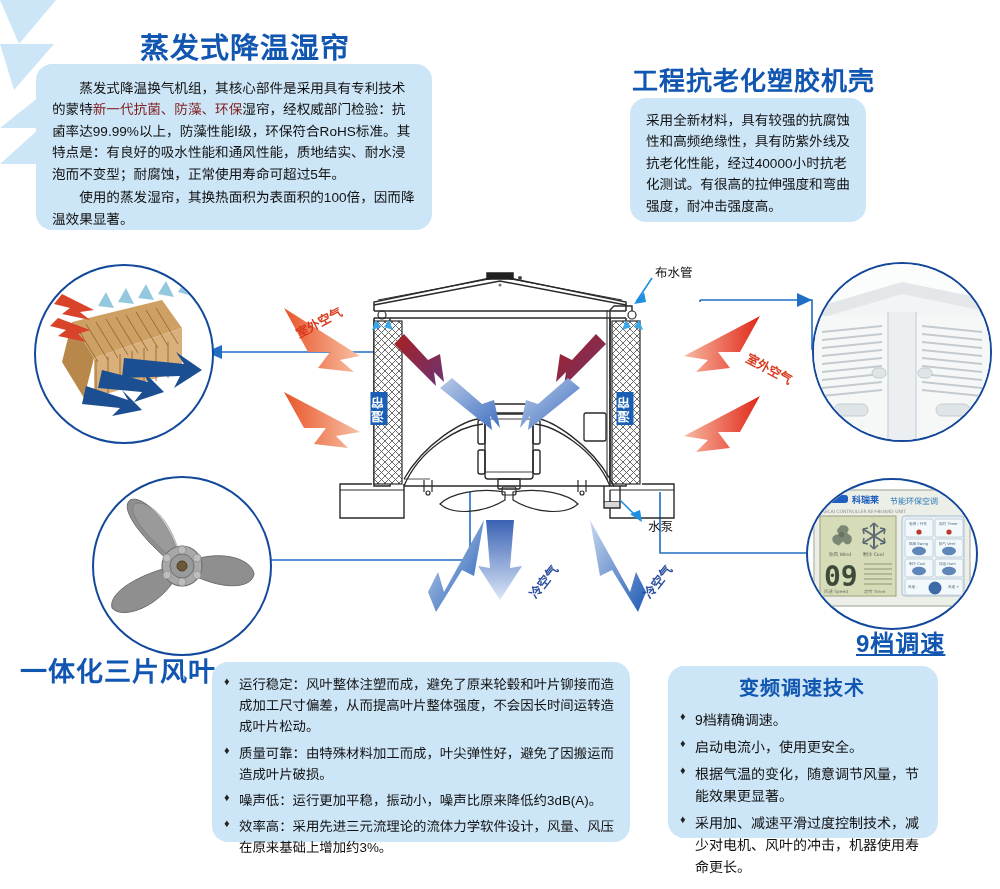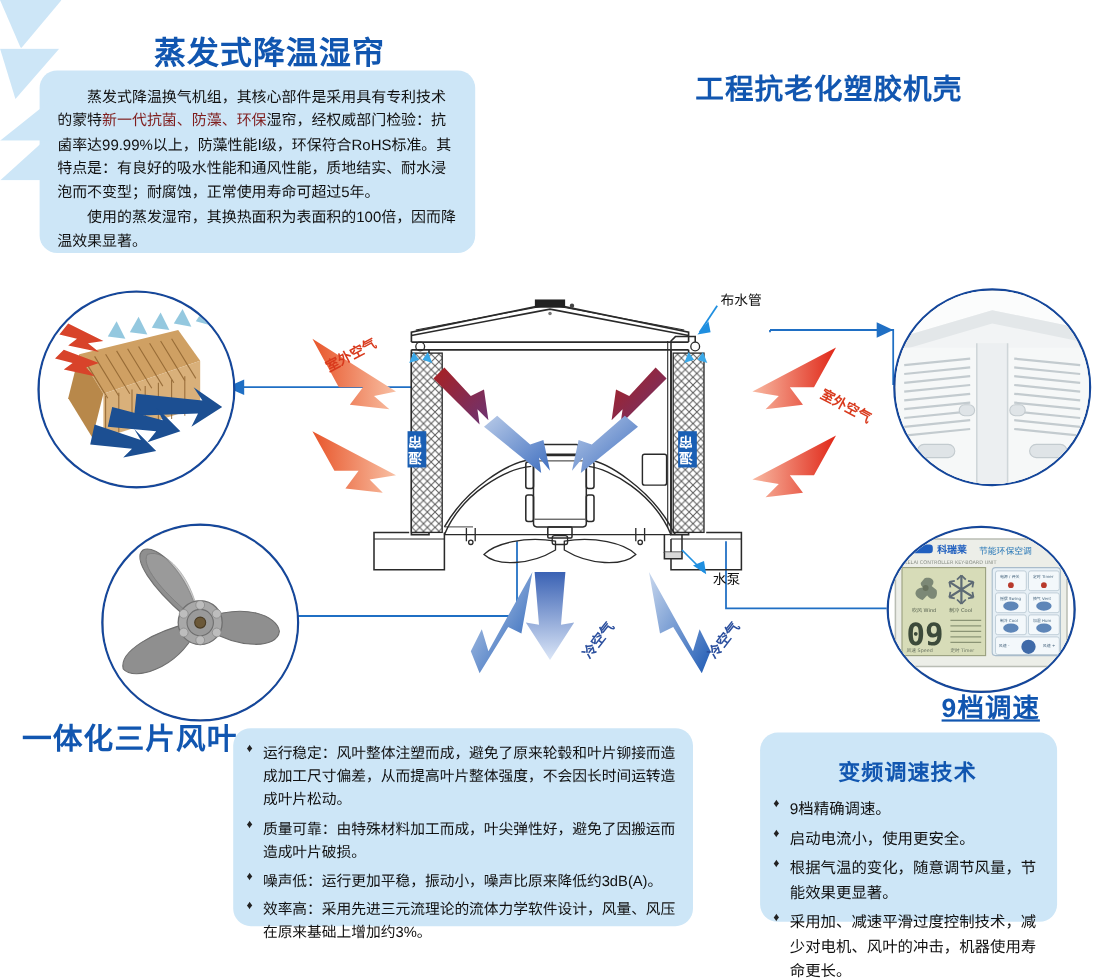--- a/index.html
+++ b/index.html
@@ -67,21 +67,21 @@
     padding:12px 12px 10px 12px; font-size:13.4px;
   }
   #b-blade-tail{
     left:238px; top:632px; width:58px;height:38px;
     background:#cde6f7;
     clip-path:polygon(0% 100%,100% 100%,82% 0%);
   }
 
   #b-speed{
     left:668px; top:666px; width:270px; height:172px;
-    padding:20px 14px 10px 12px; font-size:14px;margin-left:23px;
+    padding:5px 14px 10px 12px; font-size:14px;
   }
   #b-speed-tail{
     left:754px; top:636px; width:54px;height:36px;
     background:#cde6f7;
     clip-path:polygon(0% 100%,100% 100%,74% 0%);
   }
   #b-speed .bt{
     text-align:center;color:#1156b0;font-size:20px;font-weight:700;
     margin:2px 0 4px 0;letter-spacing:1px;
   }
@@ -97,21 +97,21 @@
     position:absolute;left:0;top:-1px;
     color:#222;font-size:11px;
   }
 
   
   .circ{
     position:absolute;
     border-radius:50%;
     border:2.5px solid #15479b;
     overflow:hidden;
-    background:#a3a3a3;
+    background:#0369a1;
   }
   #c-pad   {left:34px;  top:264px; width:176px;height:176px;}
   #c-blade {left:92px;  top:476px; width:176px;height:176px;}
   #c-shell {left:812px; top:262px; width:176px;height:176px;}
   #c-ctrl  {left:806px; top:478px; width:168px;height:148px;}
 
   .circ svg,.circ .inner{display:block;width:100%;height:100%;}
 
   
   .dlabel{
@@ -345,20 +345,23 @@
   <div class="heading" id="h-blade">一体化三片风叶</div>
   <div class="heading" id="h-speed">9档调速</div>
 
   <div id="b-pad-tail" class="tailshape"></div>
   <div class="bubble" id="b-pad">
     <p class="indent"><span>蒸发式降温换气机组，其核心部件是采用具有专利技术的蒙特</span><span class="hl">新一代抗菌、防藻、环保</span><span>湿帘，经权威部门检验：抗菌率达99.99%以上，防藻性能Ⅰ级，环保符合RoHS标准。其特点是：有良好的吸水性能和通风性能，质地结实、耐水浸泡而不变型；耐腐蚀，正常使用寿命可超过5年。</span></p>
     <p class="indent">使用的蒸发湿帘，其换热面积为表面积的100倍，因而降温效果显著。</p>
   </div>
 
   <div id="b-shell-tail"></div>
+  <div class="bubble" id="b-shell">
+    <p>采用全新材料，具有较强的抗腐蚀性和高频绝缘性，具有防紫外线及抗老化性能，经过40000小时抗老化测试。有很高的拉伸强度和弯曲强度，耐冲击强度高。</p>
+  </div>
 
   <div id="b-blade-tail"></div>
   <div class="bubble" id="b-blade">
     <ul class="blist">
       <li>运行稳定：风叶整体注塑而成，避免了原来轮毂和叶片铆接而造成加工尺寸偏差，从而提高叶片整体强度，不会因长时间运转造成叶片松动。</li>
       <li>质量可靠：由特殊材料加工而成，叶尖弹性好，避免了因搬运而造成叶片破损。</li>
       <li>噪声低：运行更加平稳，振动小，噪声比原来降低约3dB(A)。</li>
       <li>效率高：采用先进三元流理论的流体力学软件设计，风量、风压在原来基础上增加约3%。</li>
     </ul>
   </div>

